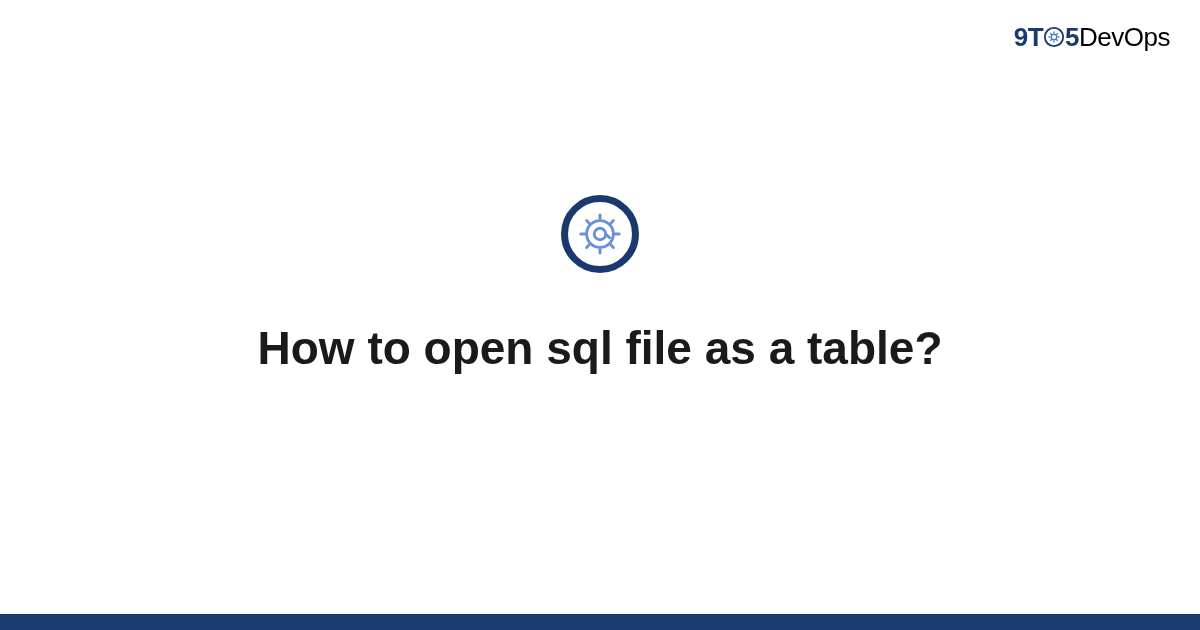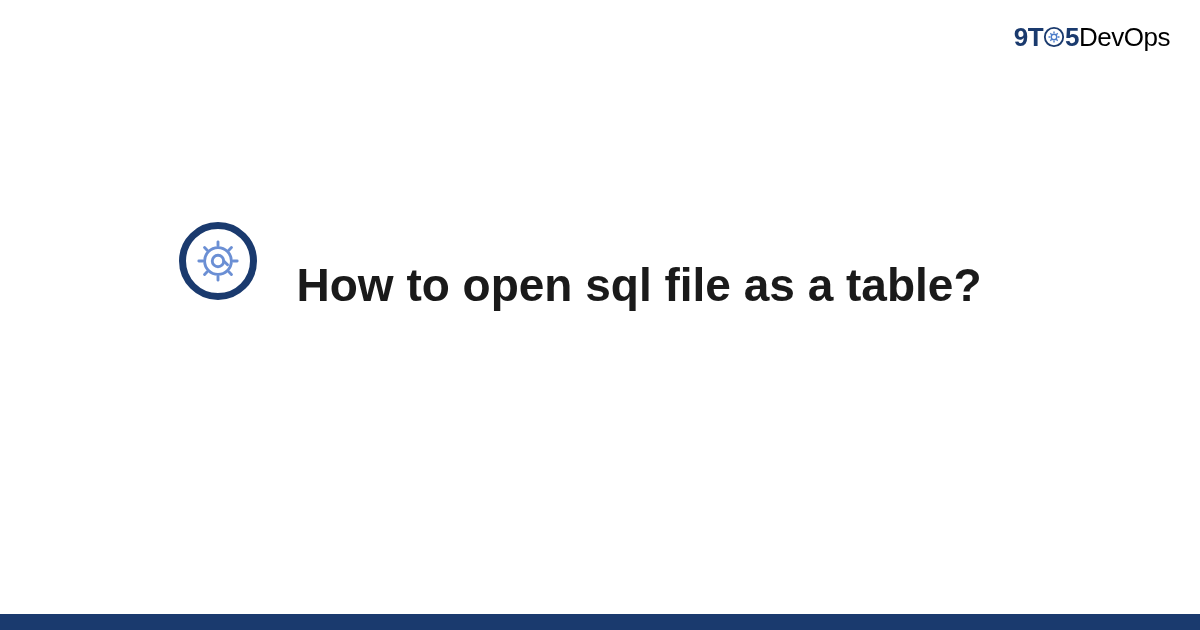--- a/index.html
+++ b/index.html
@@ -44,21 +44,21 @@
       color: #000000;
       font-weight: 500;
     }
     .content {
       position: absolute;
       top: 0;
       left: 0;
       width: 100%;
       height: 100%;
       display: flex;
-      flex-direction: row;
+      flex-direction: column;
       align-items: center;
       justify-content: center;
       padding-bottom: 60px;
     }
     .icon-circle {
       width: 78px;
       height: 78px;
       border: 7px solid #1a3a6e;
       border-radius: 50%;
       display: flex;

